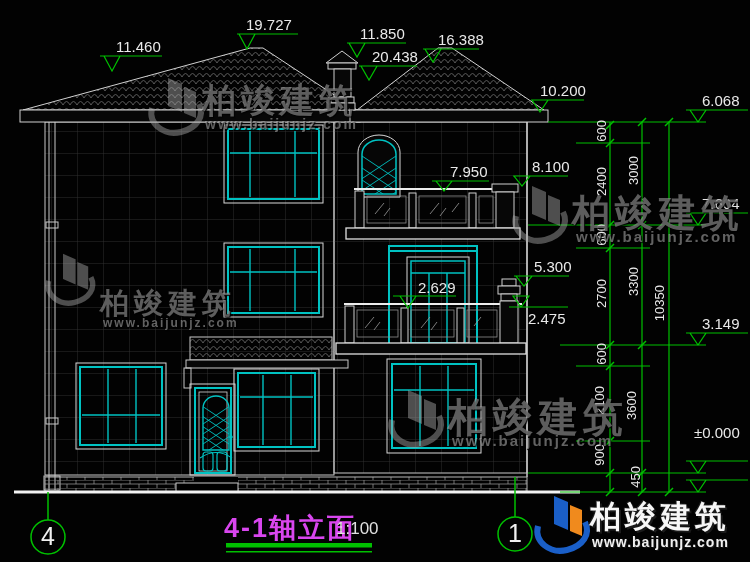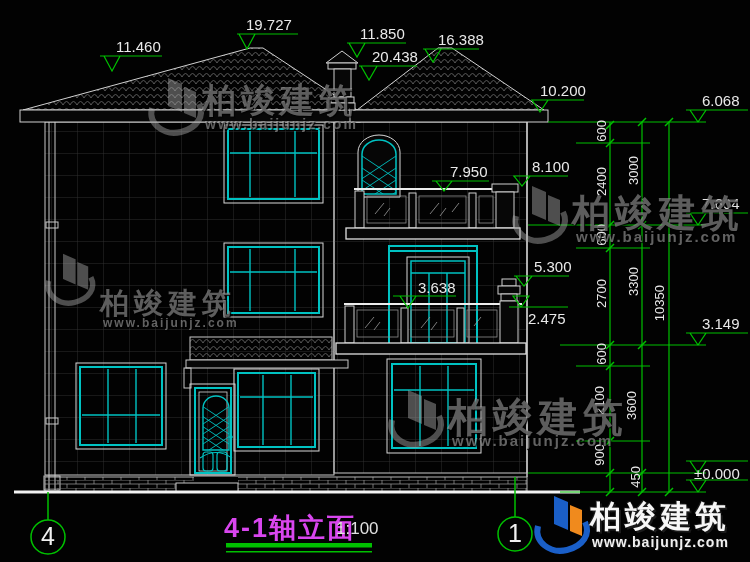--- a/index.html
+++ b/index.html
@@ -245,24 +245,24 @@
   <div class="lbl" style="left:246px;top:16px">19.727</div>
   <div class="lbl" style="left:360px;top:25px">11.850</div>
   <div class="lbl" style="left:372px;top:48px">20.438</div>
   <div class="lbl" style="left:438px;top:31px">16.388</div>
   <div class="lbl" style="left:540px;top:82px">10.200</div>
   <div class="lbl" style="left:702px;top:92px">6.068</div>
   <div class="lbl" style="left:532px;top:158px">8.100</div>
   <div class="lbl" style="left:450px;top:163px">7.950</div>
   <div class="lbl" style="left:702px;top:195px">7.604</div>
   <div class="lbl" style="left:534px;top:258px">5.300</div>
-  <div class="lbl" style="left:418px;top:279px">3.638</div>
+  <div class="lbl" style="left:418px;top:279px">2.629</div>
   <div class="lbl" style="left:528px;top:310px">2.475</div>
   <div class="lbl" style="left:702px;top:315px">3.149</div>
-  <div class="lbl" style="left:694px;top:465px">±0.000</div>
+  <div class="lbl" style="left:694px;top:424px">±0.000</div>
 
   <div class="vlbl" style="left:594px;top:120px">600</div>
   <div class="vlbl" style="left:594px;top:167px">2400</div>
   <div class="vlbl" style="left:594px;top:224px">600</div>
   <div class="vlbl" style="left:594px;top:279px">2700</div>
   <div class="vlbl" style="left:594px;top:343px">600</div>
   <div class="vlbl" style="left:592px;top:386px">2100</div>
   <div class="vlbl" style="left:592px;top:444px">900</div>
   <div class="vlbl" style="left:626px;top:156px">3000</div>
   <div class="vlbl" style="left:626px;top:267px">3300</div>

